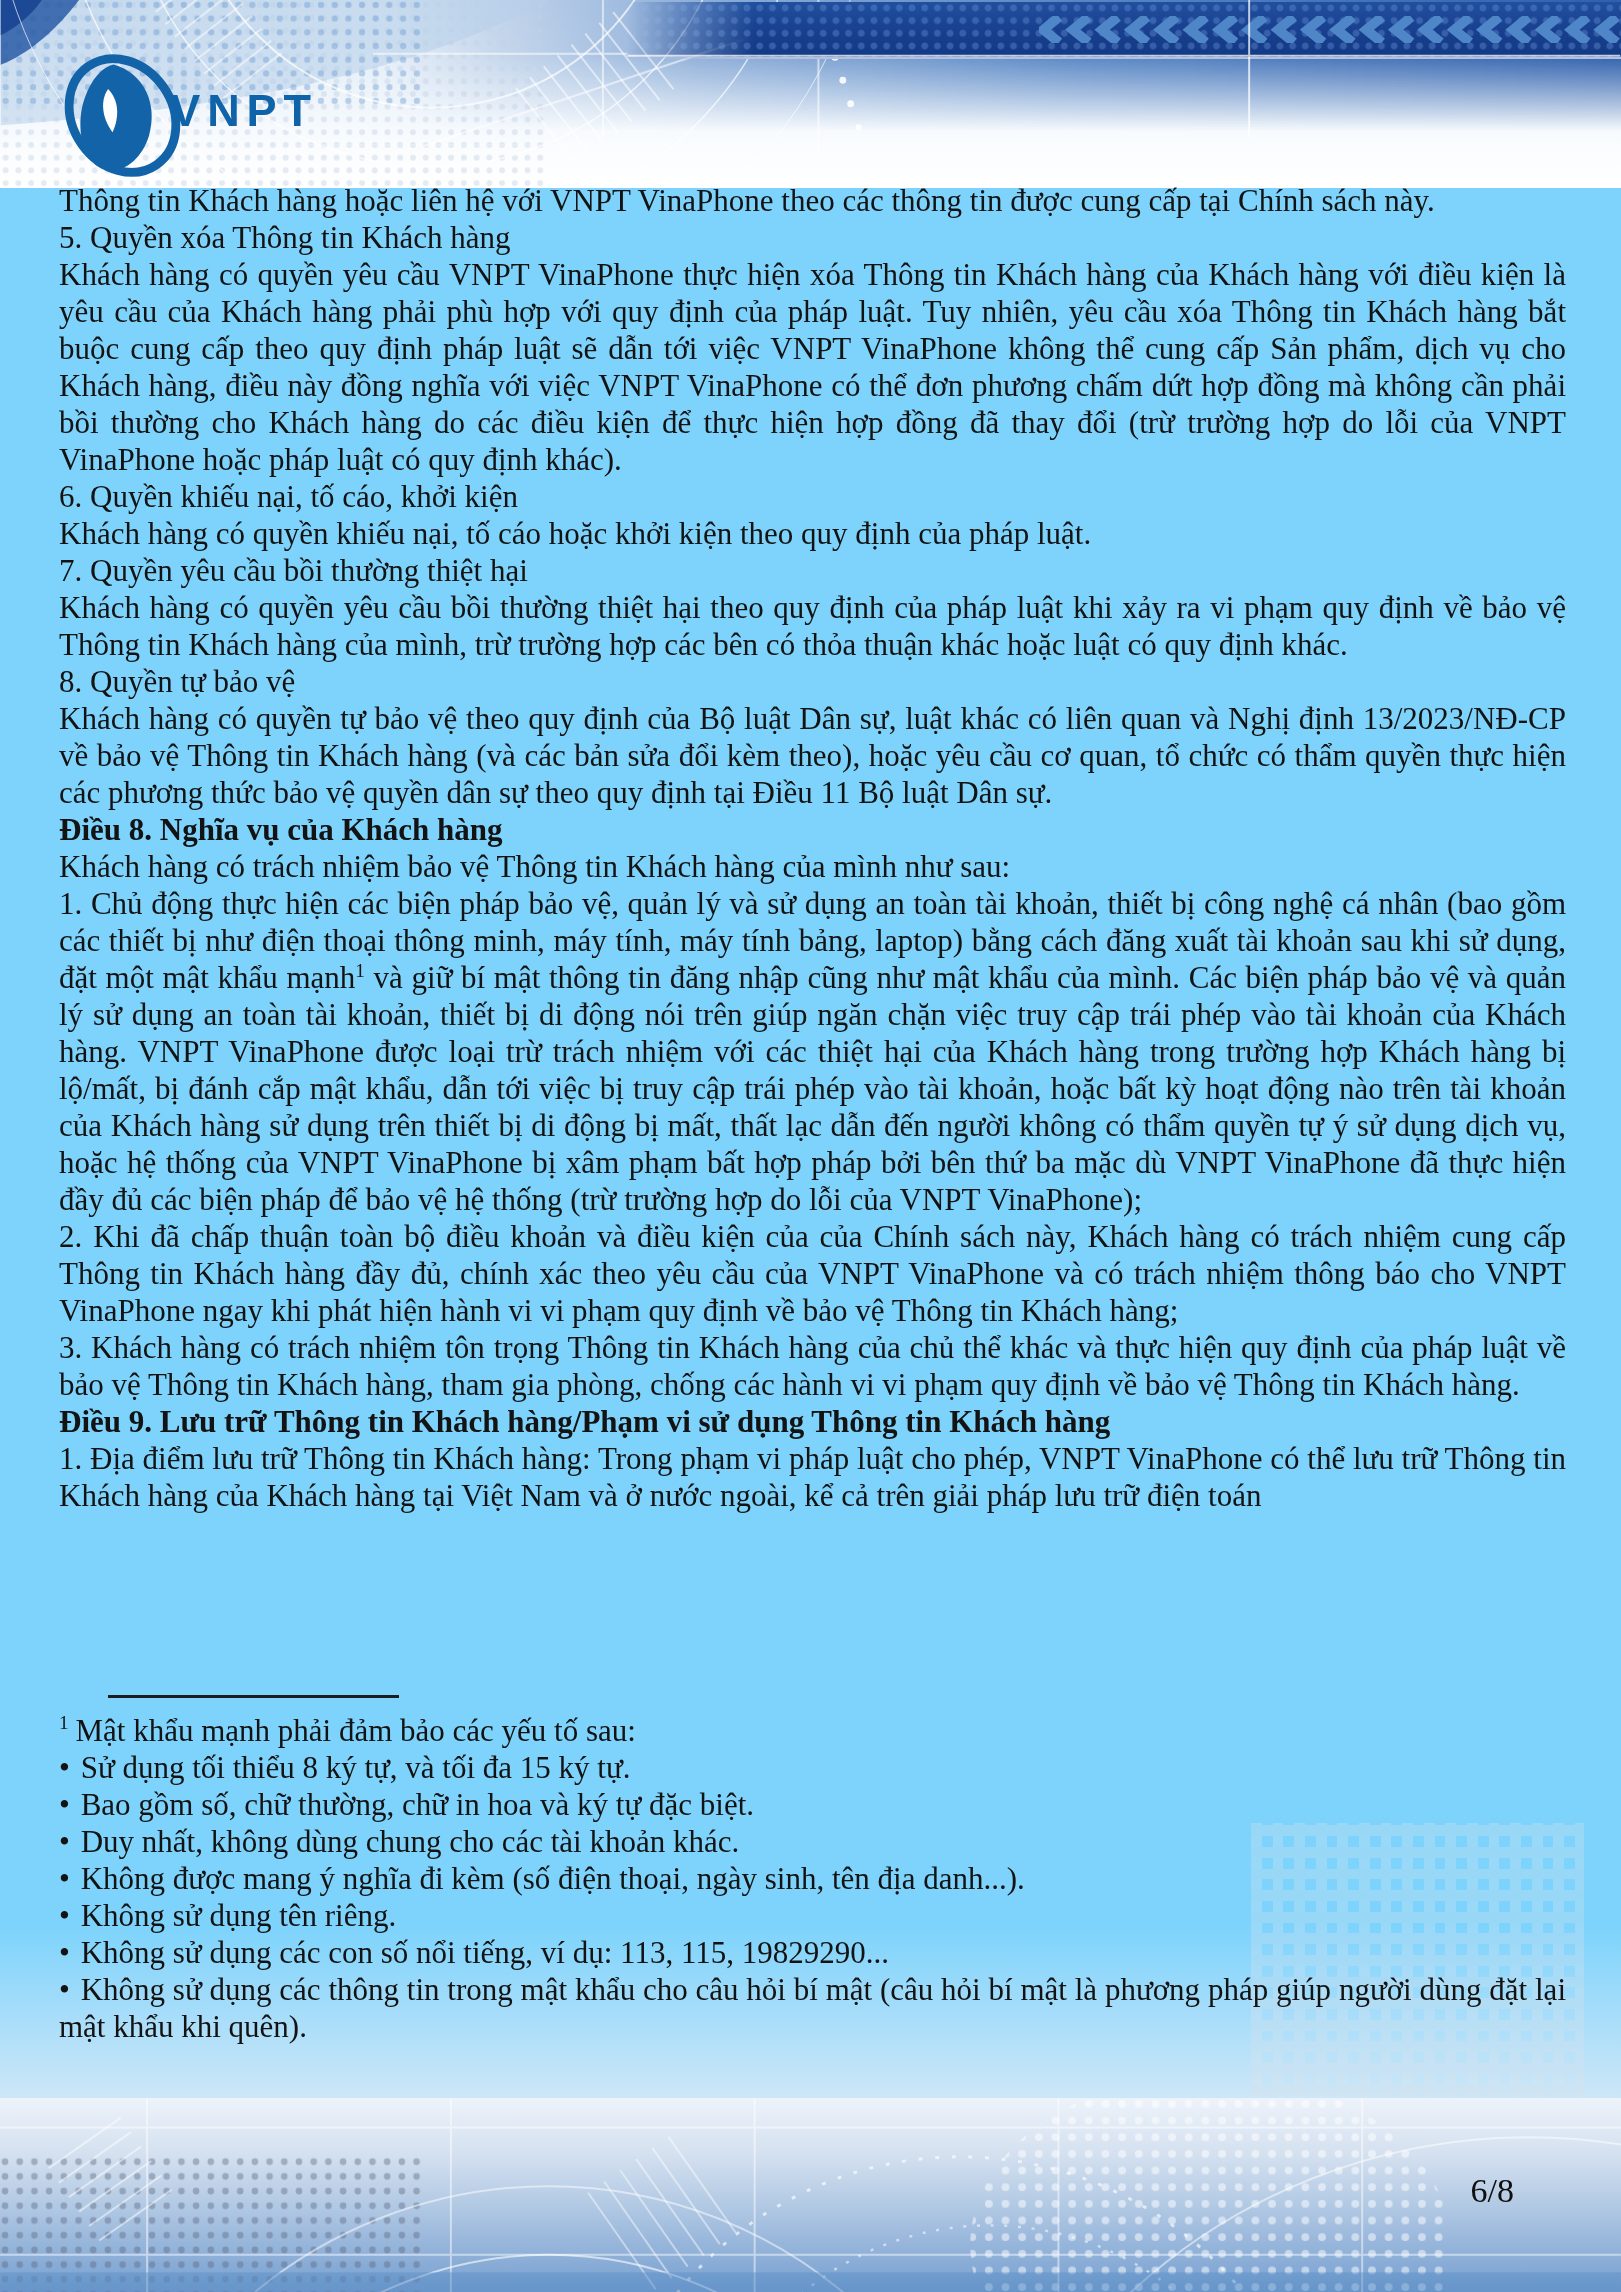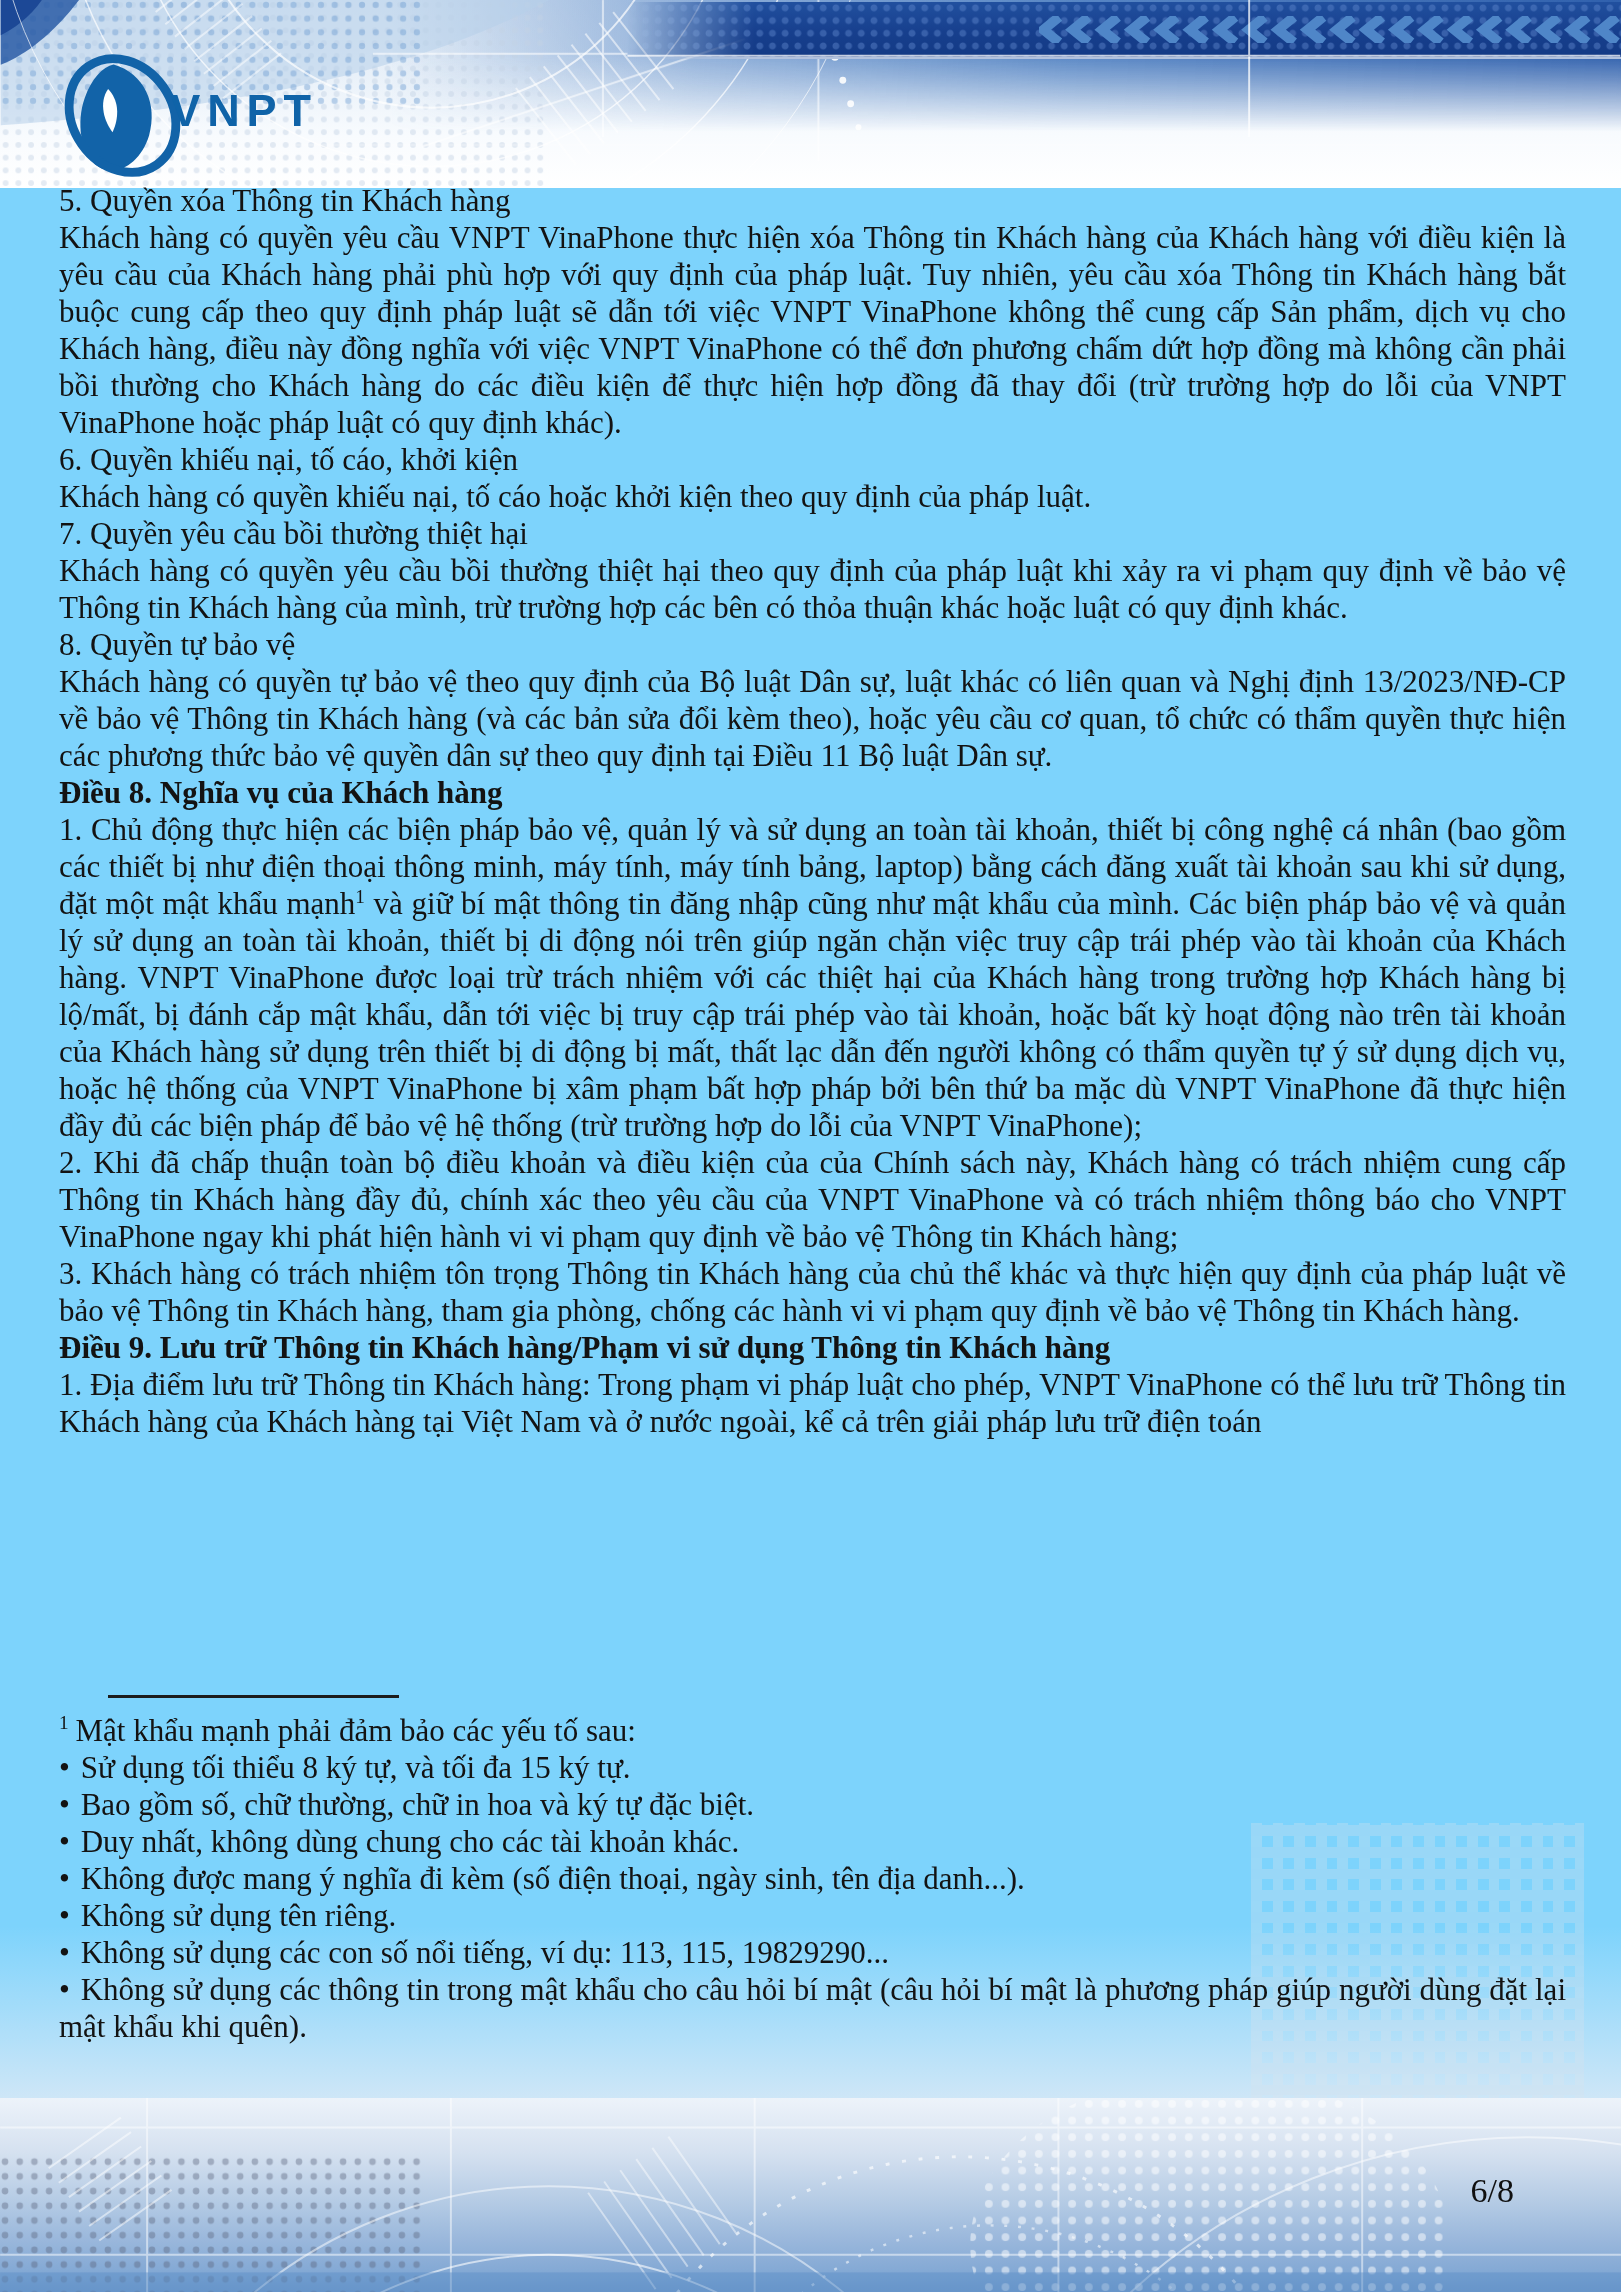--- a/index.html
+++ b/index.html
@@ -164,29 +164,31 @@
       <svg width="123" height="133" viewBox="0 0 100 120">
         <path d="M42,14 C70,22 82,50 74,78 C66,104 44,116 28,106 C12,96 8,66 16,44 C22,27 32,16 42,14 Z" fill="#1263a8"></path>
         <path d="M37,36 C46,45 48,60 41,75 C34,66 28,49 37,36 Z" fill="#ffffff"></path>
         <ellipse cx="50" cy="60" rx="45" ry="54" transform="rotate(-35 50 60)" fill="none" stroke="#1263a8" stroke-width="8"></ellipse>
       </svg>
       <span class="logo-text">VNPT</span>
     </div>
   </div>
 
   <div class="doc">
+    <p>Thông tin Khách hàng hoặc liên hệ với VNPT VinaPhone theo các thông tin được cung cấp tại Chính sách này.</p>
     <p>5. Quyền xóa Thông tin Khách hàng</p>
     <p>Khách hàng có quyền yêu cầu VNPT VinaPhone thực hiện xóa Thông tin Khách hàng của Khách hàng với điều kiện là yêu cầu của Khách hàng phải phù hợp với quy định của pháp luật. Tuy nhiên, yêu cầu xóa Thông tin Khách hàng bắt buộc cung cấp theo quy định pháp luật sẽ dẫn tới việc VNPT VinaPhone không thể cung cấp Sản phẩm, dịch vụ cho Khách hàng, điều này đồng nghĩa với việc VNPT VinaPhone có thể đơn phương chấm dứt hợp đồng mà không cần phải bồi thường cho Khách hàng do các điều kiện để thực hiện hợp đồng đã thay đổi (trừ trường hợp do lỗi của VNPT VinaPhone hoặc pháp luật có quy định khác).</p>
     <p>6. Quyền khiếu nại, tố cáo, khởi kiện</p>
     <p>Khách hàng có quyền khiếu nại, tố cáo hoặc khởi kiện theo quy định của pháp luật.</p>
     <p>7. Quyền yêu cầu bồi thường thiệt hại</p>
     <p>Khách hàng có quyền yêu cầu bồi thường thiệt hại theo quy định của pháp luật khi xảy ra vi phạm quy định về bảo vệ Thông tin Khách hàng của mình, trừ trường hợp các bên có thỏa thuận khác hoặc luật có quy định khác.</p>
     <p>8. Quyền tự bảo vệ</p>
     <p>Khách hàng có quyền tự bảo vệ theo quy định của Bộ luật Dân sự, luật khác có liên quan và Nghị định 13/2023/NĐ-CP về bảo vệ Thông tin Khách hàng (và các bản sửa đổi kèm theo), hoặc yêu cầu cơ quan, tổ chức có thẩm quyền thực hiện các phương thức bảo vệ quyền dân sự theo quy định tại Điều 11 Bộ luật Dân sự.</p>
     <p class="art">Điều 8. Nghĩa vụ của Khách hàng</p>
+    <p>Khách hàng có trách nhiệm bảo vệ Thông tin Khách hàng của mình như sau:</p>
     <p><span>1. Chủ động thực hiện các biện pháp bảo vệ, quản lý và sử dụng an toàn tài khoản, thiết bị công nghệ cá nhân (bao gồm các thiết bị như điện thoại thông minh, máy tính, máy tính bảng, laptop) bằng cách đăng xuất tài khoản sau khi sử dụng, đặt một mật khẩu mạnh</span><sup class="fnref">1</sup><span> và giữ bí mật thông tin đăng nhập cũng như mật khẩu của mình. Các biện pháp bảo vệ và quản lý sử dụng an toàn tài khoản, thiết bị di động nói trên giúp ngăn chặn việc truy cập trái phép vào tài khoản của Khách hàng. VNPT VinaPhone được loại trừ trách nhiệm với các thiệt hại của Khách hàng trong trường hợp Khách hàng bị lộ/mất, bị đánh cắp mật khẩu, dẫn tới việc bị truy cập trái phép vào tài khoản, hoặc bất kỳ hoạt động nào trên tài khoản của Khách hàng sử dụng trên thiết bị di động bị mất, thất lạc dẫn đến người không có thẩm quyền tự ý sử dụng dịch vụ, hoặc hệ thống của VNPT VinaPhone bị xâm phạm bất hợp pháp bởi bên thứ ba mặc dù VNPT VinaPhone đã thực hiện đầy đủ các biện pháp để bảo vệ hệ thống (trừ trường hợp do lỗi của VNPT VinaPhone);</span></p>
     <p>2. Khi đã chấp thuận toàn bộ điều khoản và điều kiện của của Chính sách này, Khách hàng có trách nhiệm cung cấp Thông tin Khách hàng đầy đủ, chính xác theo yêu cầu của VNPT VinaPhone và có trách nhiệm thông báo cho VNPT VinaPhone ngay khi phát hiện hành vi vi phạm quy định về bảo vệ Thông tin Khách hàng;</p>
     <p>3. Khách hàng có trách nhiệm tôn trọng Thông tin Khách hàng của chủ thể khác và thực hiện quy định của pháp luật về bảo vệ Thông tin Khách hàng, tham gia phòng, chống các hành vi vi phạm quy định về bảo vệ Thông tin Khách hàng.</p>
     <p class="art">Điều 9. Lưu trữ Thông tin Khách hàng/Phạm vi sử dụng Thông tin Khách hàng</p>
     <p>1. Địa điểm lưu trữ Thông tin Khách hàng: Trong phạm vi pháp luật cho phép, VNPT VinaPhone có thể lưu trữ Thông tin Khách hàng của Khách hàng tại Việt Nam và ở nước ngoài, kể cả trên giải pháp lưu trữ điện toán</p>
   </div>
 
   <div class="fnote">
     <div class="fn-sep"></div>
     <p><sup>1</sup><span>Mật khẩu mạnh phải đảm bảo các yếu tố sau:</span></p>

